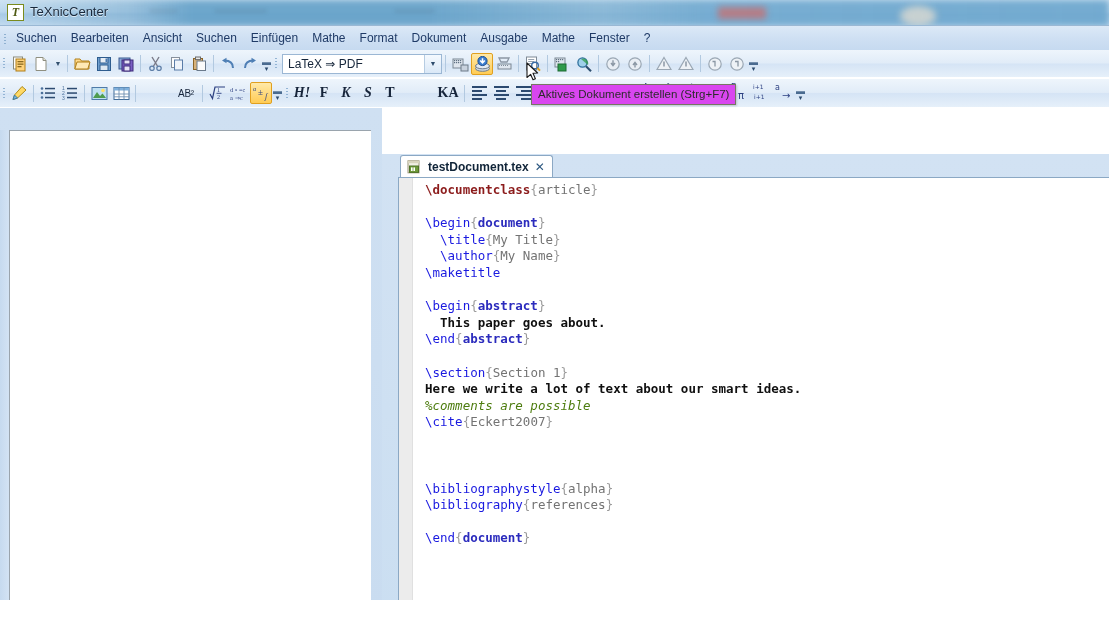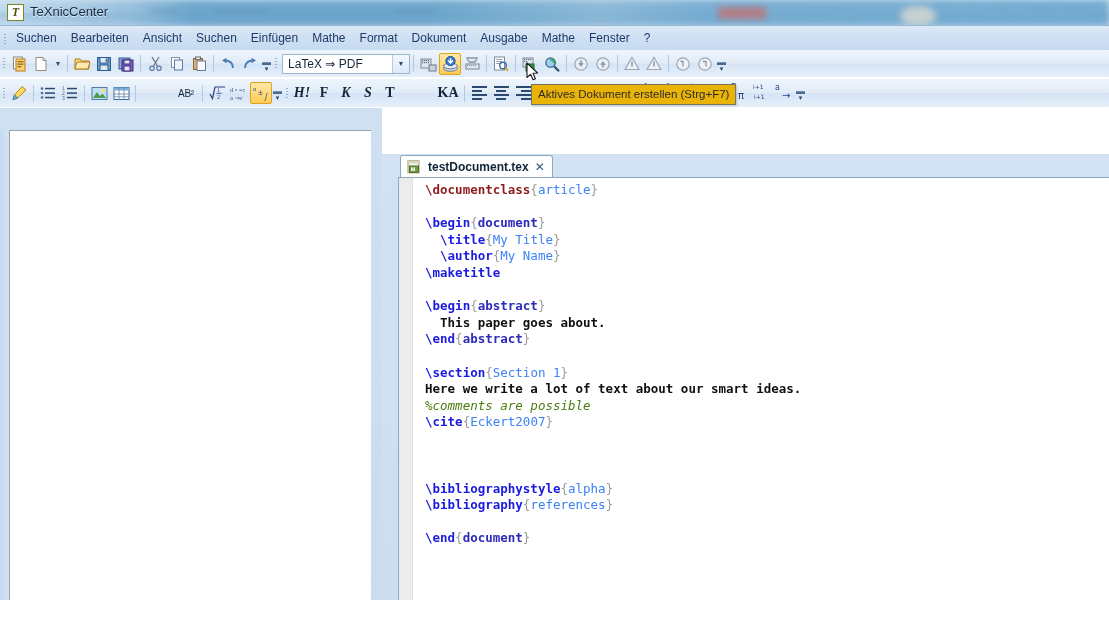--- a/index.html
+++ b/index.html
@@ -122,21 +122,21 @@
   }
   .tbovf b { font-size: 9px; line-height: 5px; }
   .caret { font-size: 7px; color: #2c4a6e; }
   .tbarrow {
     width: 12px; height: 22px; display: flex; align-items: center; justify-content: center;
     font-size: 7px; color: #33516f; flex: 0 0 auto;
   }
 
   
   .combo {
-    width: 128px; height: 20px; background: #ffffff; border: 1px solid #9bb7d4;
+    width: 160px; height: 20px; background: #ffffff; border: 1px solid #9bb7d4;
     display: flex; align-items: center; position: relative; flex: 0 0 auto;
     margin-left: 2px;
   }
   .combo .ctext {
     font-size: 12px; color: #15253a; padding-left: 5px; white-space: nowrap;
   }
   .combo .cbtn {
     position: absolute; right: 0; top: 0; width: 17px; height: 18px;
     background: linear-gradient(to bottom, #f4f9fe, #dae8f7);
     border-left: 1px solid #b6cce2;
@@ -168,21 +168,21 @@
   .mathg {
     width: 20px; height: 20px; position: relative; color: #2b3f80;
     font-family: "DejaVu Sans", sans-serif;
   }
   .mathg .tl { position: absolute; left: 1px; top: 0px; font-size: 8px; }
   .mathg .br { position: absolute; left: 8px; top: 7px; font-size: 10px; }
 
   
   .tooltip {
     position: absolute; left: 531px; top: 84px;
-    background: #eab308; border: 1px solid #767663;
+    background: #d946ef; border: 1px solid #767663;
     font-size: 11.5px; color: #2b2b2b; padding: 3px 6px 4px 6px;
     white-space: nowrap; z-index: 90;
     box-shadow: 1px 1px 2px rgba(0,0,0,0.18);
   }
 
   
   .cursor {
     position: absolute; left: 526px; top: 62px; width: 13px; height: 20px; z-index: 95;
     pointer-events: none;
   }
@@ -250,24 +250,24 @@
   }
   .code {
     position: absolute; left: 15px; top: 0px; right: 0; bottom: 0;
     padding: 4px 0 0 11px;
     font-family: "DejaVu Sans Mono", monospace;
     font-size: 12.5px; line-height: 16.6px;
     color: #101010; white-space: pre;
     overflow: hidden;
   }
   .code .ln { height: 16.6px; }
-  .cmd   { color: #1a1ae0; font-weight: bold; }
+  .cmd   { color: #1a1ae0; font-weight: normal; }
   .cmdr  { color: #8c1c1c; font-weight: bold; }
   .brc   { color: #9a9a9a; }
-  .arg   { color: #3b82f6; }
+  .arg   { color: #737373; }
   .env   { color: #2b2bbd; font-weight: bold; }
   .plain { color: #101010; font-weight: bold; }
   .cmt   { color: #4d7c0f; font-style: italic; }
 
   
   .bottom-band {
     position: absolute; left: 0; top: 604px; width: 1109px; height: 15px;
     background: #ffffff;
   }
   .win-bottom-edge {

